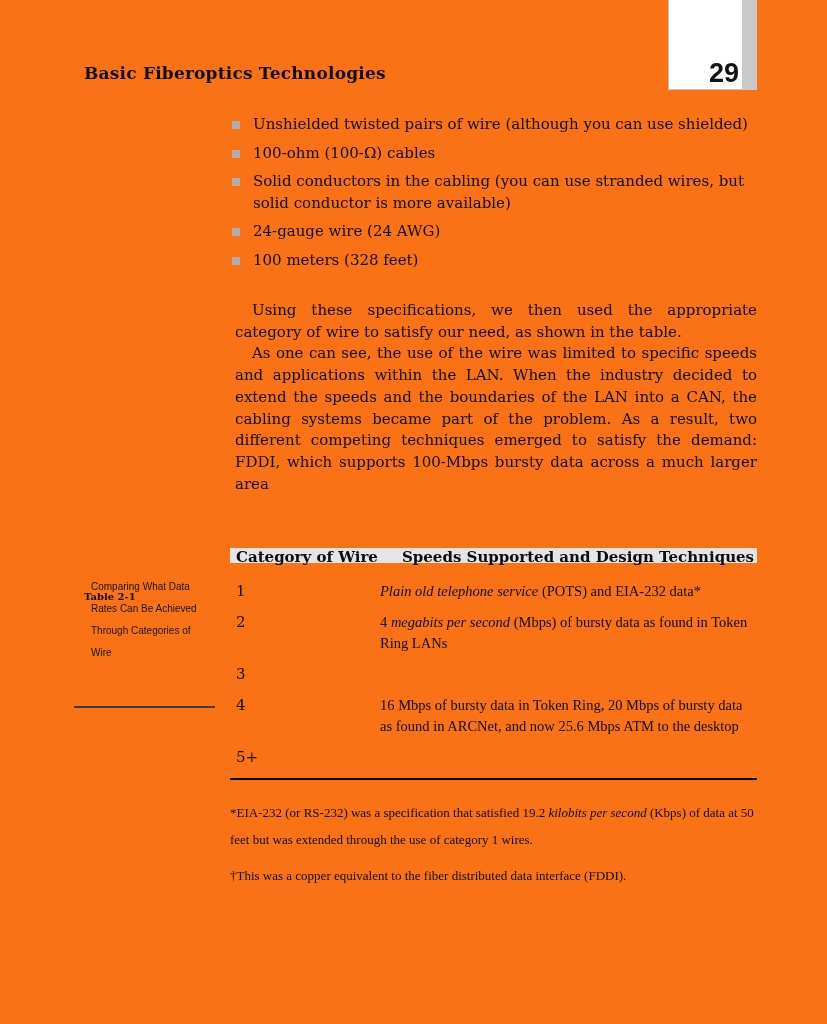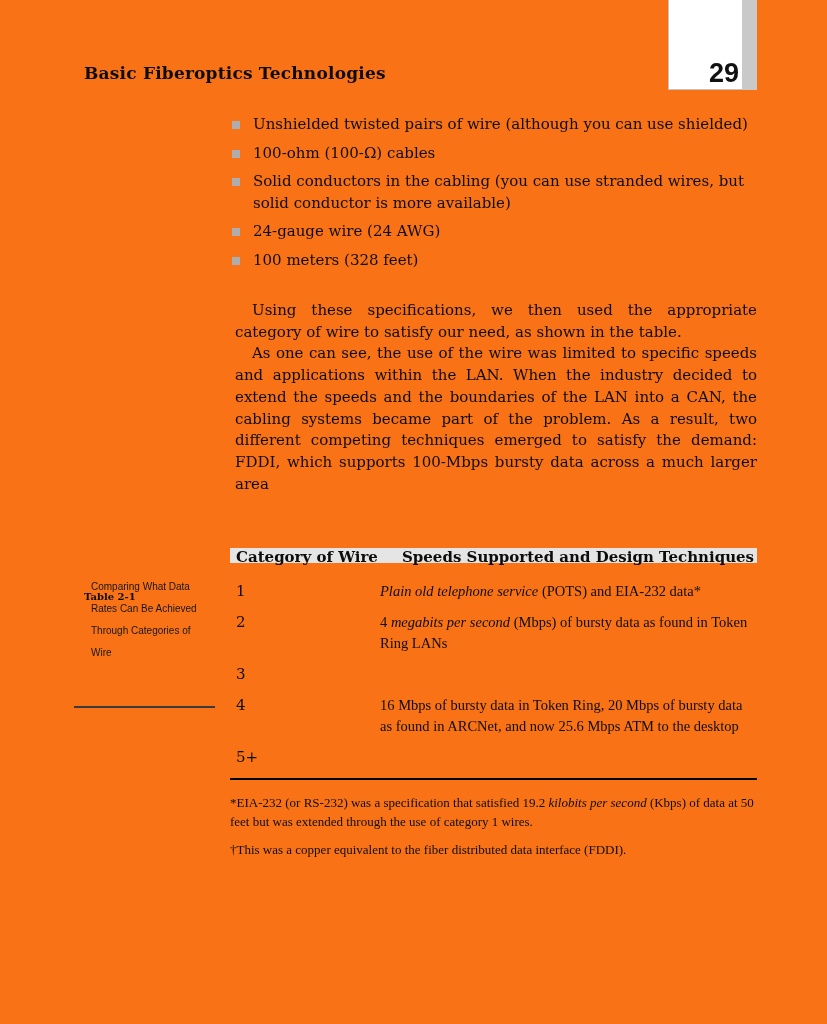--- a/index.html
+++ b/index.html
@@ -154,24 +154,24 @@
     font-size: 14.5px;
     line-height: 21px;
   }
   .table-bottom-rule {
     border: none;
     border-top: 2px solid #000;
     margin-top: 6px;
     width: 527px;
   }
   .footnotes {
-    margin-top: 13px;
+    margin-top: 19px;
     font-family: "Liberation Serif", serif;
     font-size: 13px;
-    line-height: 19px;
+    line-height: 27px;
   }
   .footnote { margin-bottom: 9px; }
 </style>
 </head>
 <body>
 
 <div class="page" style="--band: #e5e5e5; --edge-bar: #c9c9c9; --tab-border: #c2c2c2; --bullet: #aeaeae;">
 
   <div class="running-head">Basic Fiberoptics Technologies</div>
   <div class="page-number-box">

